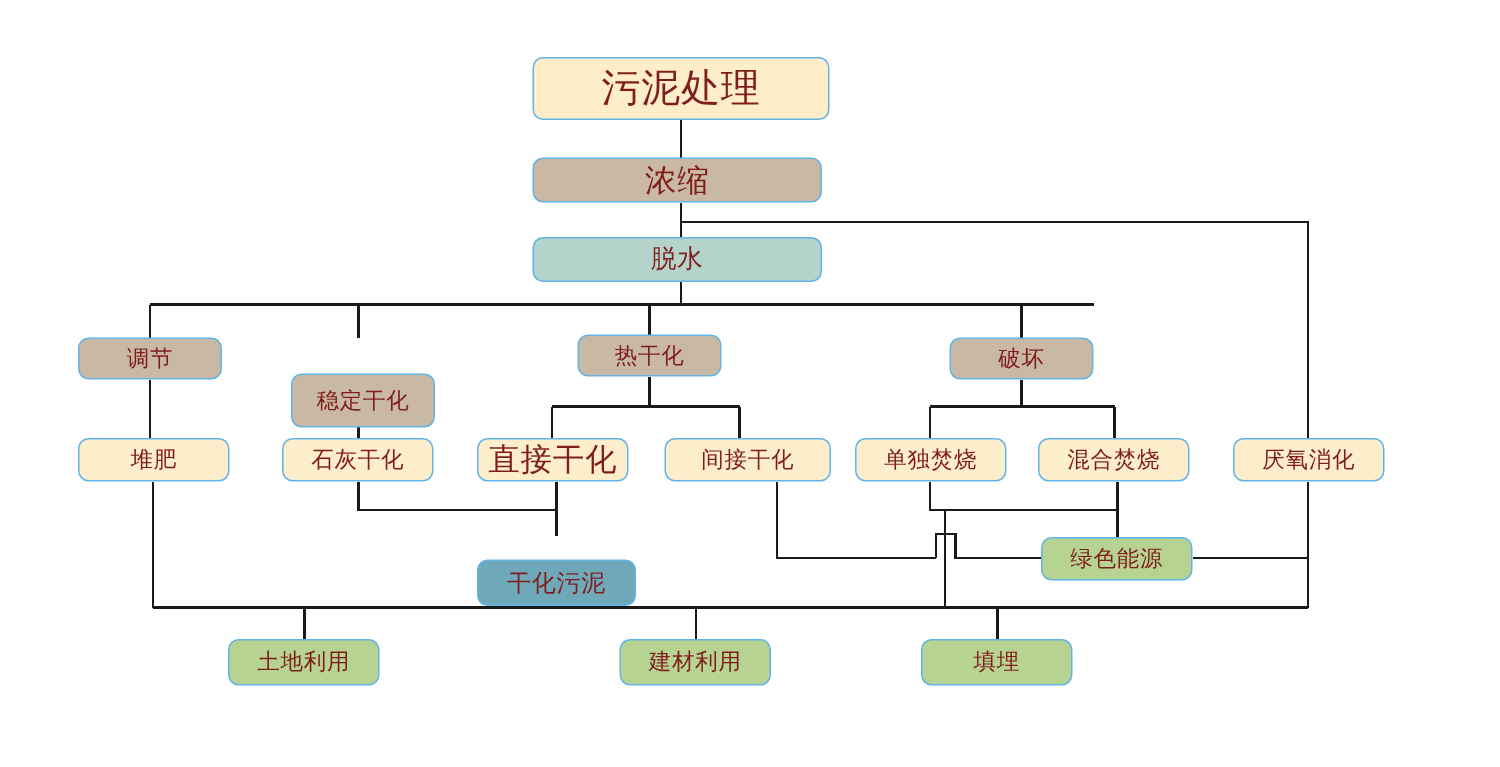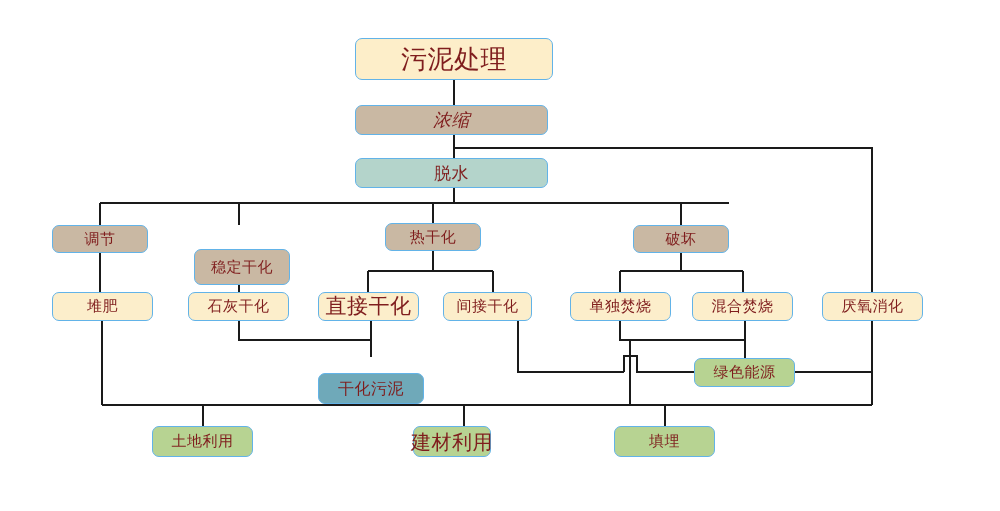--- a/index.html
+++ b/index.html
@@ -110,21 +110,21 @@
       <path d="M464,405 L464,426"></path>
       <path d="M665,405 L665,426"></path>
 
     </g>
   </svg>
 
   <div id="nodes-layer">
       <div class="node root" style="left: 355px; top: 38px; width: 198px; height: 42px; font-size: 26px;">
         <span>污泥处理</span>
       </div>
-      <div class="node tan" style="left: 355px; top: 105px; width: 193px; height: 30px; font-size: 18px; font-style: italic;">
+      <div class="node tan" style="left: 355px; top: 105px; width: 193px; height: 30px; font-size: 21px;">
         <span>浓缩</span>
       </div>
       <div class="node mint" style="left: 355px; top: 158px; width: 193px; height: 30px; font-size: 17px;">
         <span>脱水</span>
       </div>
       <div class="node tan" style="left: 52px; top: 225px; width: 96px; height: 28px; font-size: 15px;">
         <span>调节</span>
       </div>
       <div class="node tan" style="left: 194px; top: 225px; width: 96px; height: 36px; font-size: 15px; margin-top: 24px;">
         <span>稳定干化</span>
@@ -137,42 +137,42 @@
       </div>
       <div class="node cream" style="left: 52px; top: 292px; width: 101px; height: 29px; font-size: 15px;">
         <span>堆肥</span>
       </div>
       <div class="node cream" style="left: 188px; top: 292px; width: 101px; height: 29px; font-size: 15px; align-items: center;">
         <span>石灰干化</span>
       </div>
       <div class="node cream" style="left: 318px; top: 292px; width: 101px; height: 29px; font-size: 21px;">
         <span>直接干化</span>
       </div>
-      <div class="node cream" style="left: 443px; top: 292px; width: 89px; height: 29px; font-size: 15px;">
+      <div class="node cream" style="left: 443px; top: 292px; width: 111px; height: 29px; font-size: 15px;">
         <span>间接干化</span>
       </div>
       <div class="node cream" style="left: 570px; top: 292px; width: 101px; height: 29px; font-size: 15px;">
         <span>单独焚烧</span>
       </div>
       <div class="node cream" style="left: 692px; top: 292px; width: 101px; height: 29px; font-size: 15px;">
         <span>混合焚烧</span>
       </div>
       <div class="node cream" style="left: 822px; top: 292px; width: 101px; height: 29px; font-size: 15px;">
         <span>厌氧消化</span>
       </div>
       <div class="node teal" style="left: 318px; top: 357px; width: 106px; height: 31px; font-size: 16px;">
         <span>干化污泥</span>
       </div>
       <div class="node green" style="left: 694px; top: 358px; width: 101px; height: 29px; font-size: 15px;">
         <span>绿色能源</span>
       </div>
       <div class="node green" style="left: 152px; top: 426px; width: 101px; height: 31px; font-size: 15px;">
         <span>土地利用</span>
       </div>
-      <div class="node green" style="left: 413px; top: 426px; width: 78px; height: 31px; font-size: 20px;">
+      <div class="node green" style="left: 413px; top: 426px; width: 101px; height: 31px; font-size: 15px;">
         <span>建材利用</span>
       </div>
       <div class="node green" style="left: 614px; top: 426px; width: 101px; height: 31px; font-size: 15px;">
         <span>填埋</span>
       </div>
     </div>
 
 </div>
 
 </body></html>

